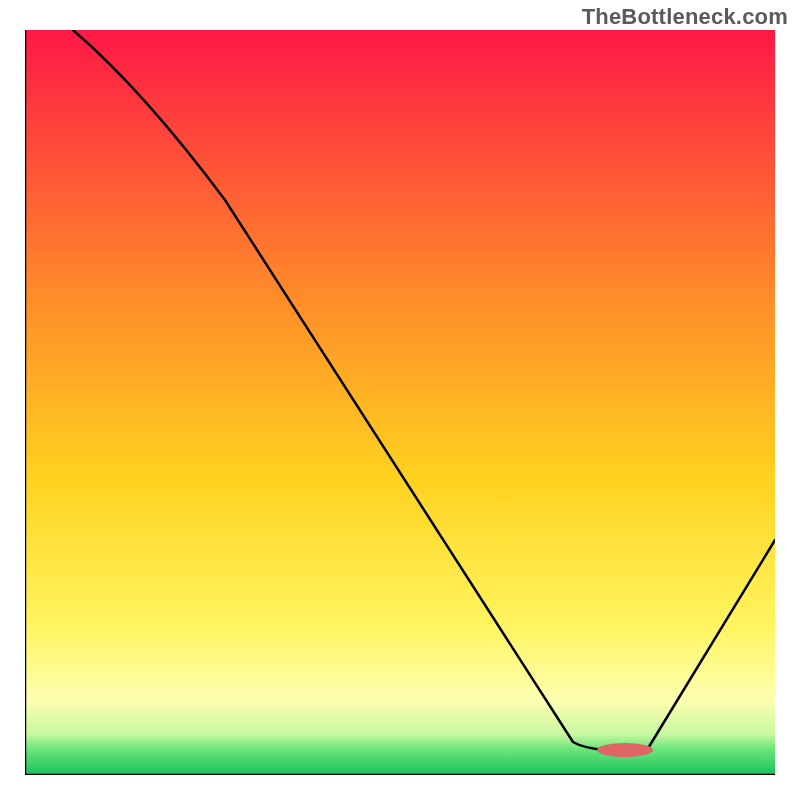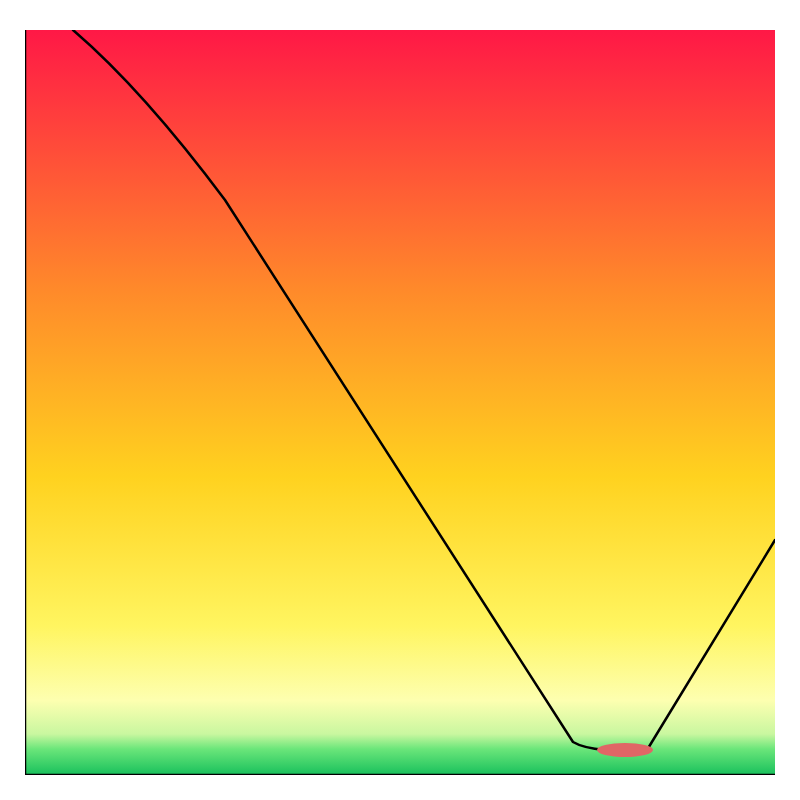--- a/index.html
+++ b/index.html
@@ -36,20 +36,21 @@
     width: 100%;
     height: 100%;
     display: block;
   }
 </style>
 </head>
 <body>
 
 <div class="stage">
 
+  <div class="watermark">TheBottleneck.com</div>
 
   <div class="plot">
     <svg viewBox="0 0 750 745" preserveAspectRatio="none">
       <defs>
         <linearGradient id="bg-grad" x1="0" y1="0" x2="0" y2="1">
         <stop offset="0%" stop-color="#ff1846"></stop>
             <stop offset="35%" stop-color="#ff8a2a"></stop>
             <stop offset="60%" stop-color="#ffd21f"></stop>
             <stop offset="80%" stop-color="#fff560"></stop>
             <stop offset="90%" stop-color="#fdffb0"></stop>

